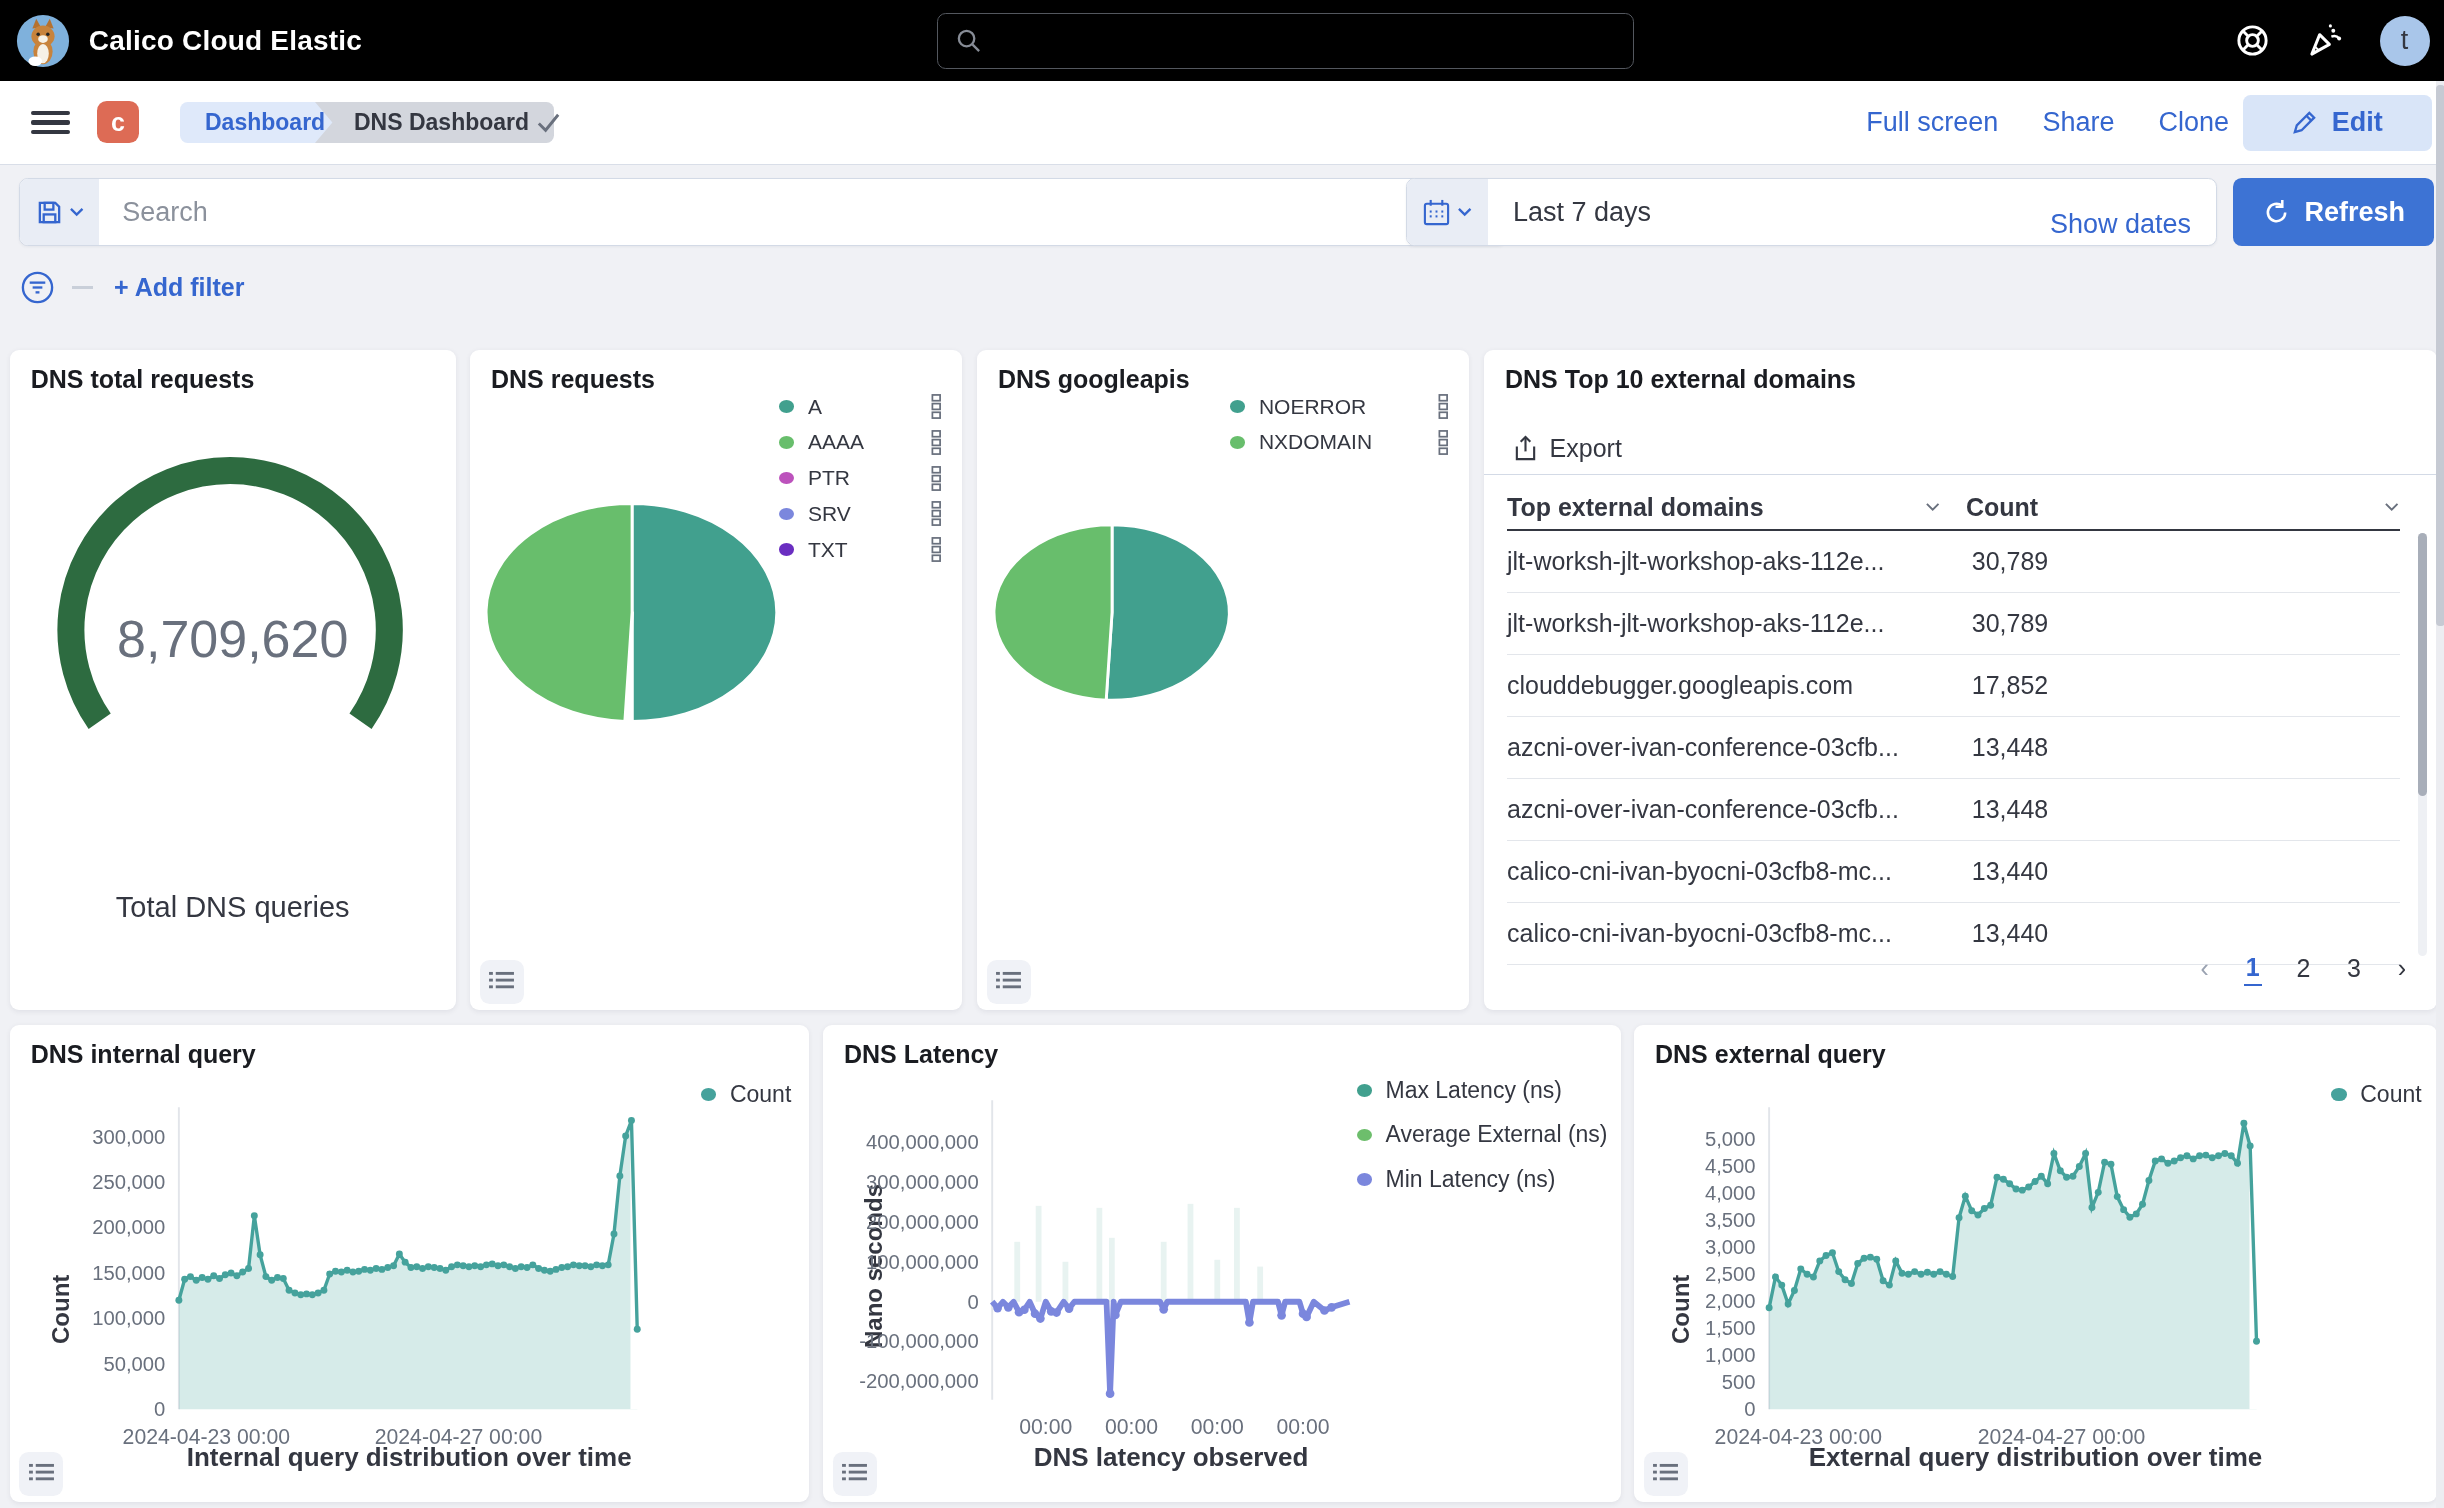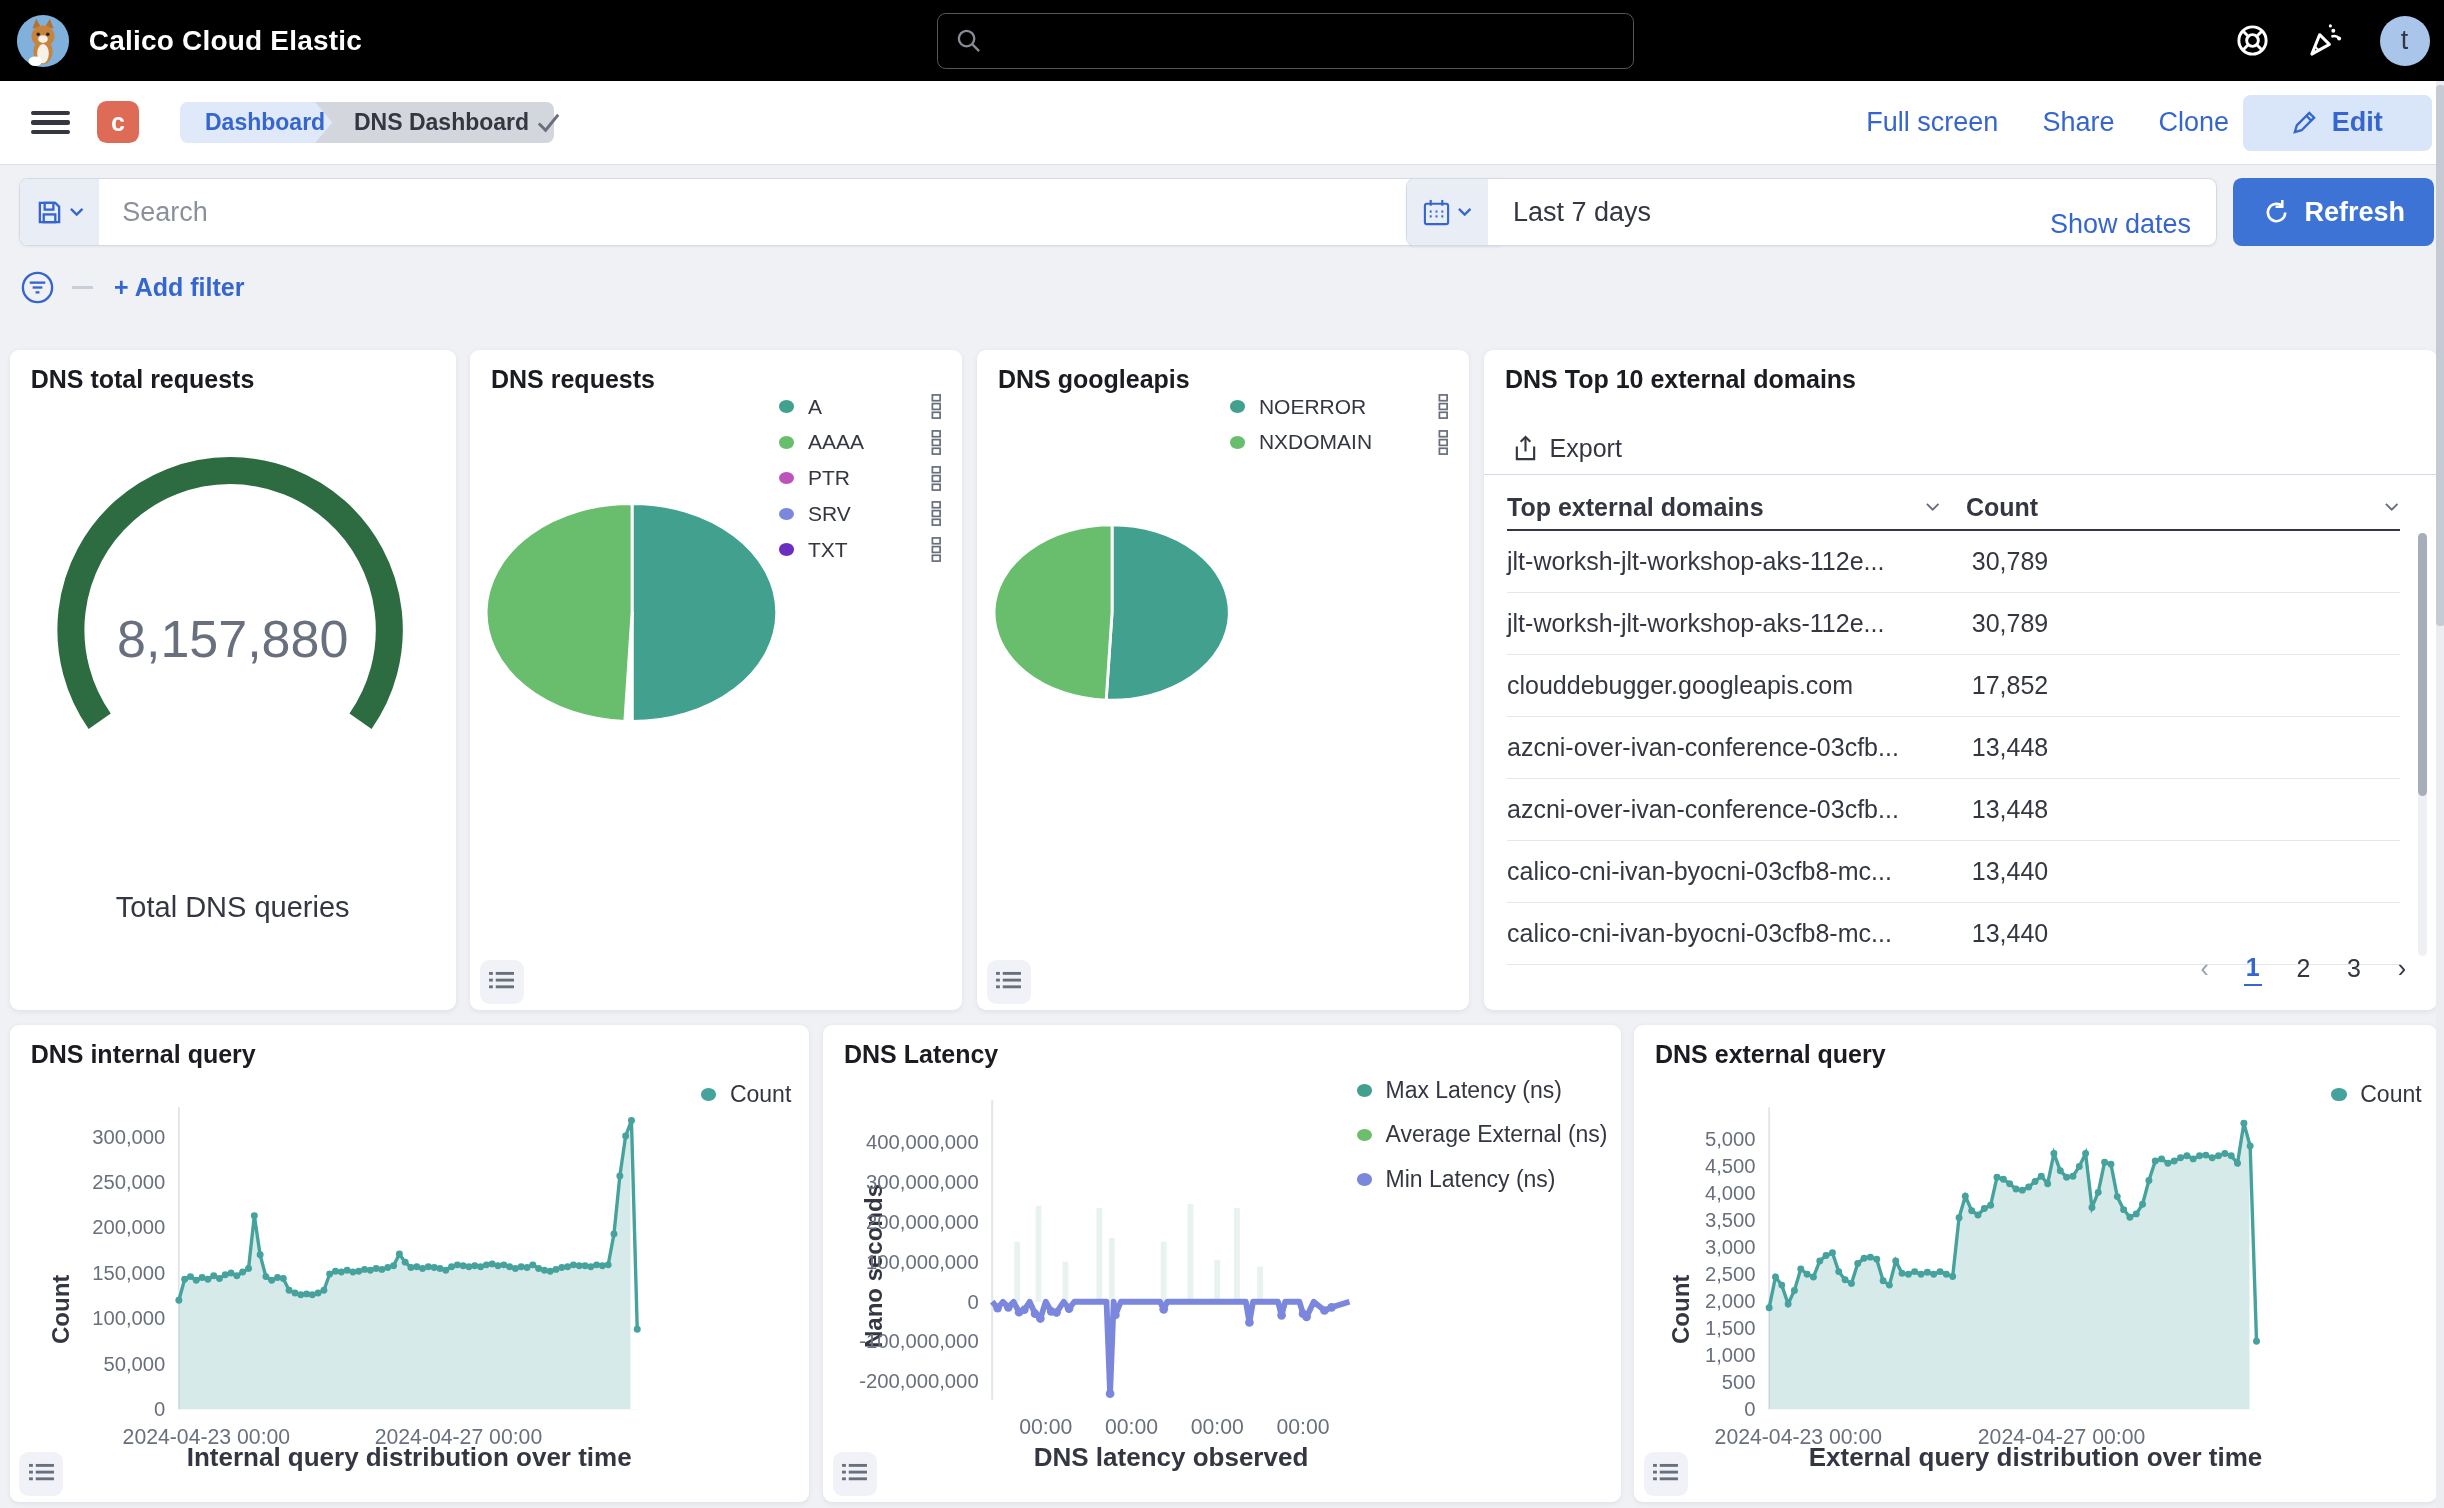--- a/index.html
+++ b/index.html
@@ -206,21 +206,21 @@
   <button class="addfilter">+ Add filter</button>
 </div>
 
 <section class="panel" style="left:9.7px;top:350px;width:446px;height:660px">
   <h3 class="panel-title">DNS total requests</h3>
   <div class="chart-box">
       <svg width="446" height="660" viewBox="0 0 462 684">
         <path d="M 92.83991269231632 384.64011199792253 A 165 165 0 1 1 363.1600873076836 384.6401119979226" fill="none" stroke="#2D6B40" stroke-width="28"></path>
       </svg>
     </div>
-  <div class="gauge-value">8,157,880</div>
+  <div class="gauge-value">8,709,620</div>
   <div class="gauge-label">Total DNS queries</div>
 </section>
 
 <section class="panel" style="left:470px;top:350px;width:492px;height:660px">
   <h3 class="panel-title">DNS requests</h3>
   <div class="chart-box">
       <svg width="492" height="660" viewBox="0 0 510 684">
         <path d="M 168 272 L 168.0 159.0 A 150 113 0 0 1 168.0 385.0 Z" fill="#41A08E" stroke="#fff" stroke-width="3" stroke-linejoin="round"></path>
         <path d="M 168 272 L 168.0 385.0 A 150 113 0 0 1 165.2 385.0 Z" fill="#BC52BC" stroke="#fff" stroke-width="3" stroke-linejoin="round"></path>
         <path d="M 168 272 L 165.2 385.0 A 150 113 0 0 1 162.8 384.9 Z" fill="#7B87DD" stroke="#fff" stroke-width="3" stroke-linejoin="round"></path>

